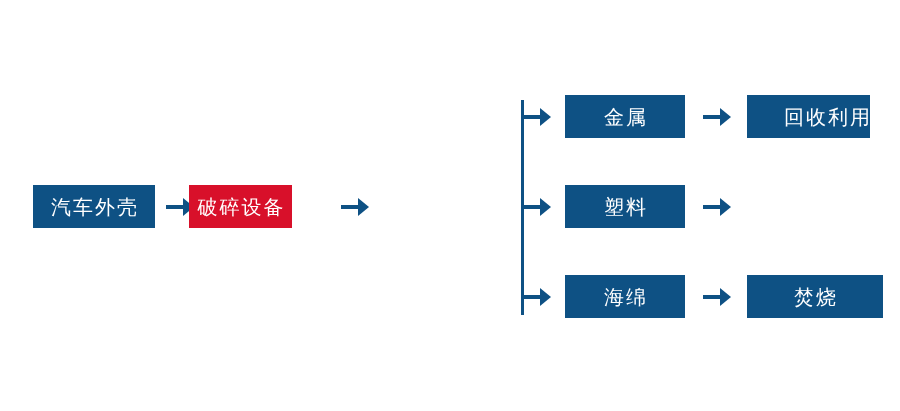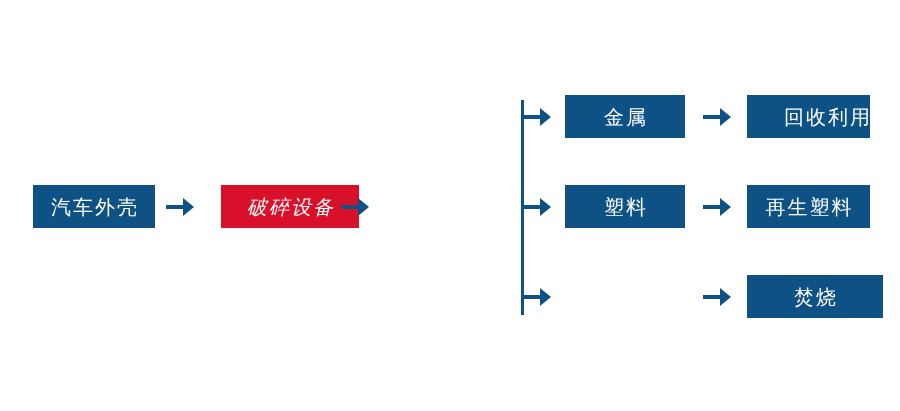--- a/index.html
+++ b/index.html
@@ -50,21 +50,21 @@
 
 <div class="canvas">
 
   <div class="node row2" style="left:33px;width:122px;text-align:center;">汽车外壳</div>
 
   <div class="arrow" style="left:166px;top:198px;">
     <span class="stem"></span>
     <span class="head"></span>
   </div>
 
-  <div class="node row2 highlight" style="left:221px;width:138px;font-style:italic;">破碎设备</div>
+  <div class="node row2 highlight" style="left:189px;width:103px;">破碎设备</div>
 
   <div class="arrow" style="left:341px;top:198px;">
     <span class="stem"></span>
     <span class="head"></span>
   </div>
 
 
   <div class="vline"></div>
 
   <div class="arrow" style="left:523px;top:108px;">
@@ -85,21 +85,21 @@
     <span class="stem"></span>
     <span class="head"></span>
   </div>
   <div class="node row1" style="left:747px;width:123px;padding-left:37px;">回收利用</div>
 
   <div class="node row2" style="left:565px;width:120px;">塑料</div>
   <div class="arrow" style="left:703px;top:198px;">
     <span class="stem"></span>
     <span class="head"></span>
   </div>
-  <div class="node row2" style="left:747px;width:123px;">再生塑料</div>
 
+  <div class="node row3" style="left:565px;width:120px;">海绵</div>
   <div class="arrow" style="left:703px;top:288px;">
     <span class="stem"></span>
     <span class="head"></span>
   </div>
   <div class="node row3" style="left:747px;width:136px;">焚烧</div>
 
 </div>
 
 </body></html>

